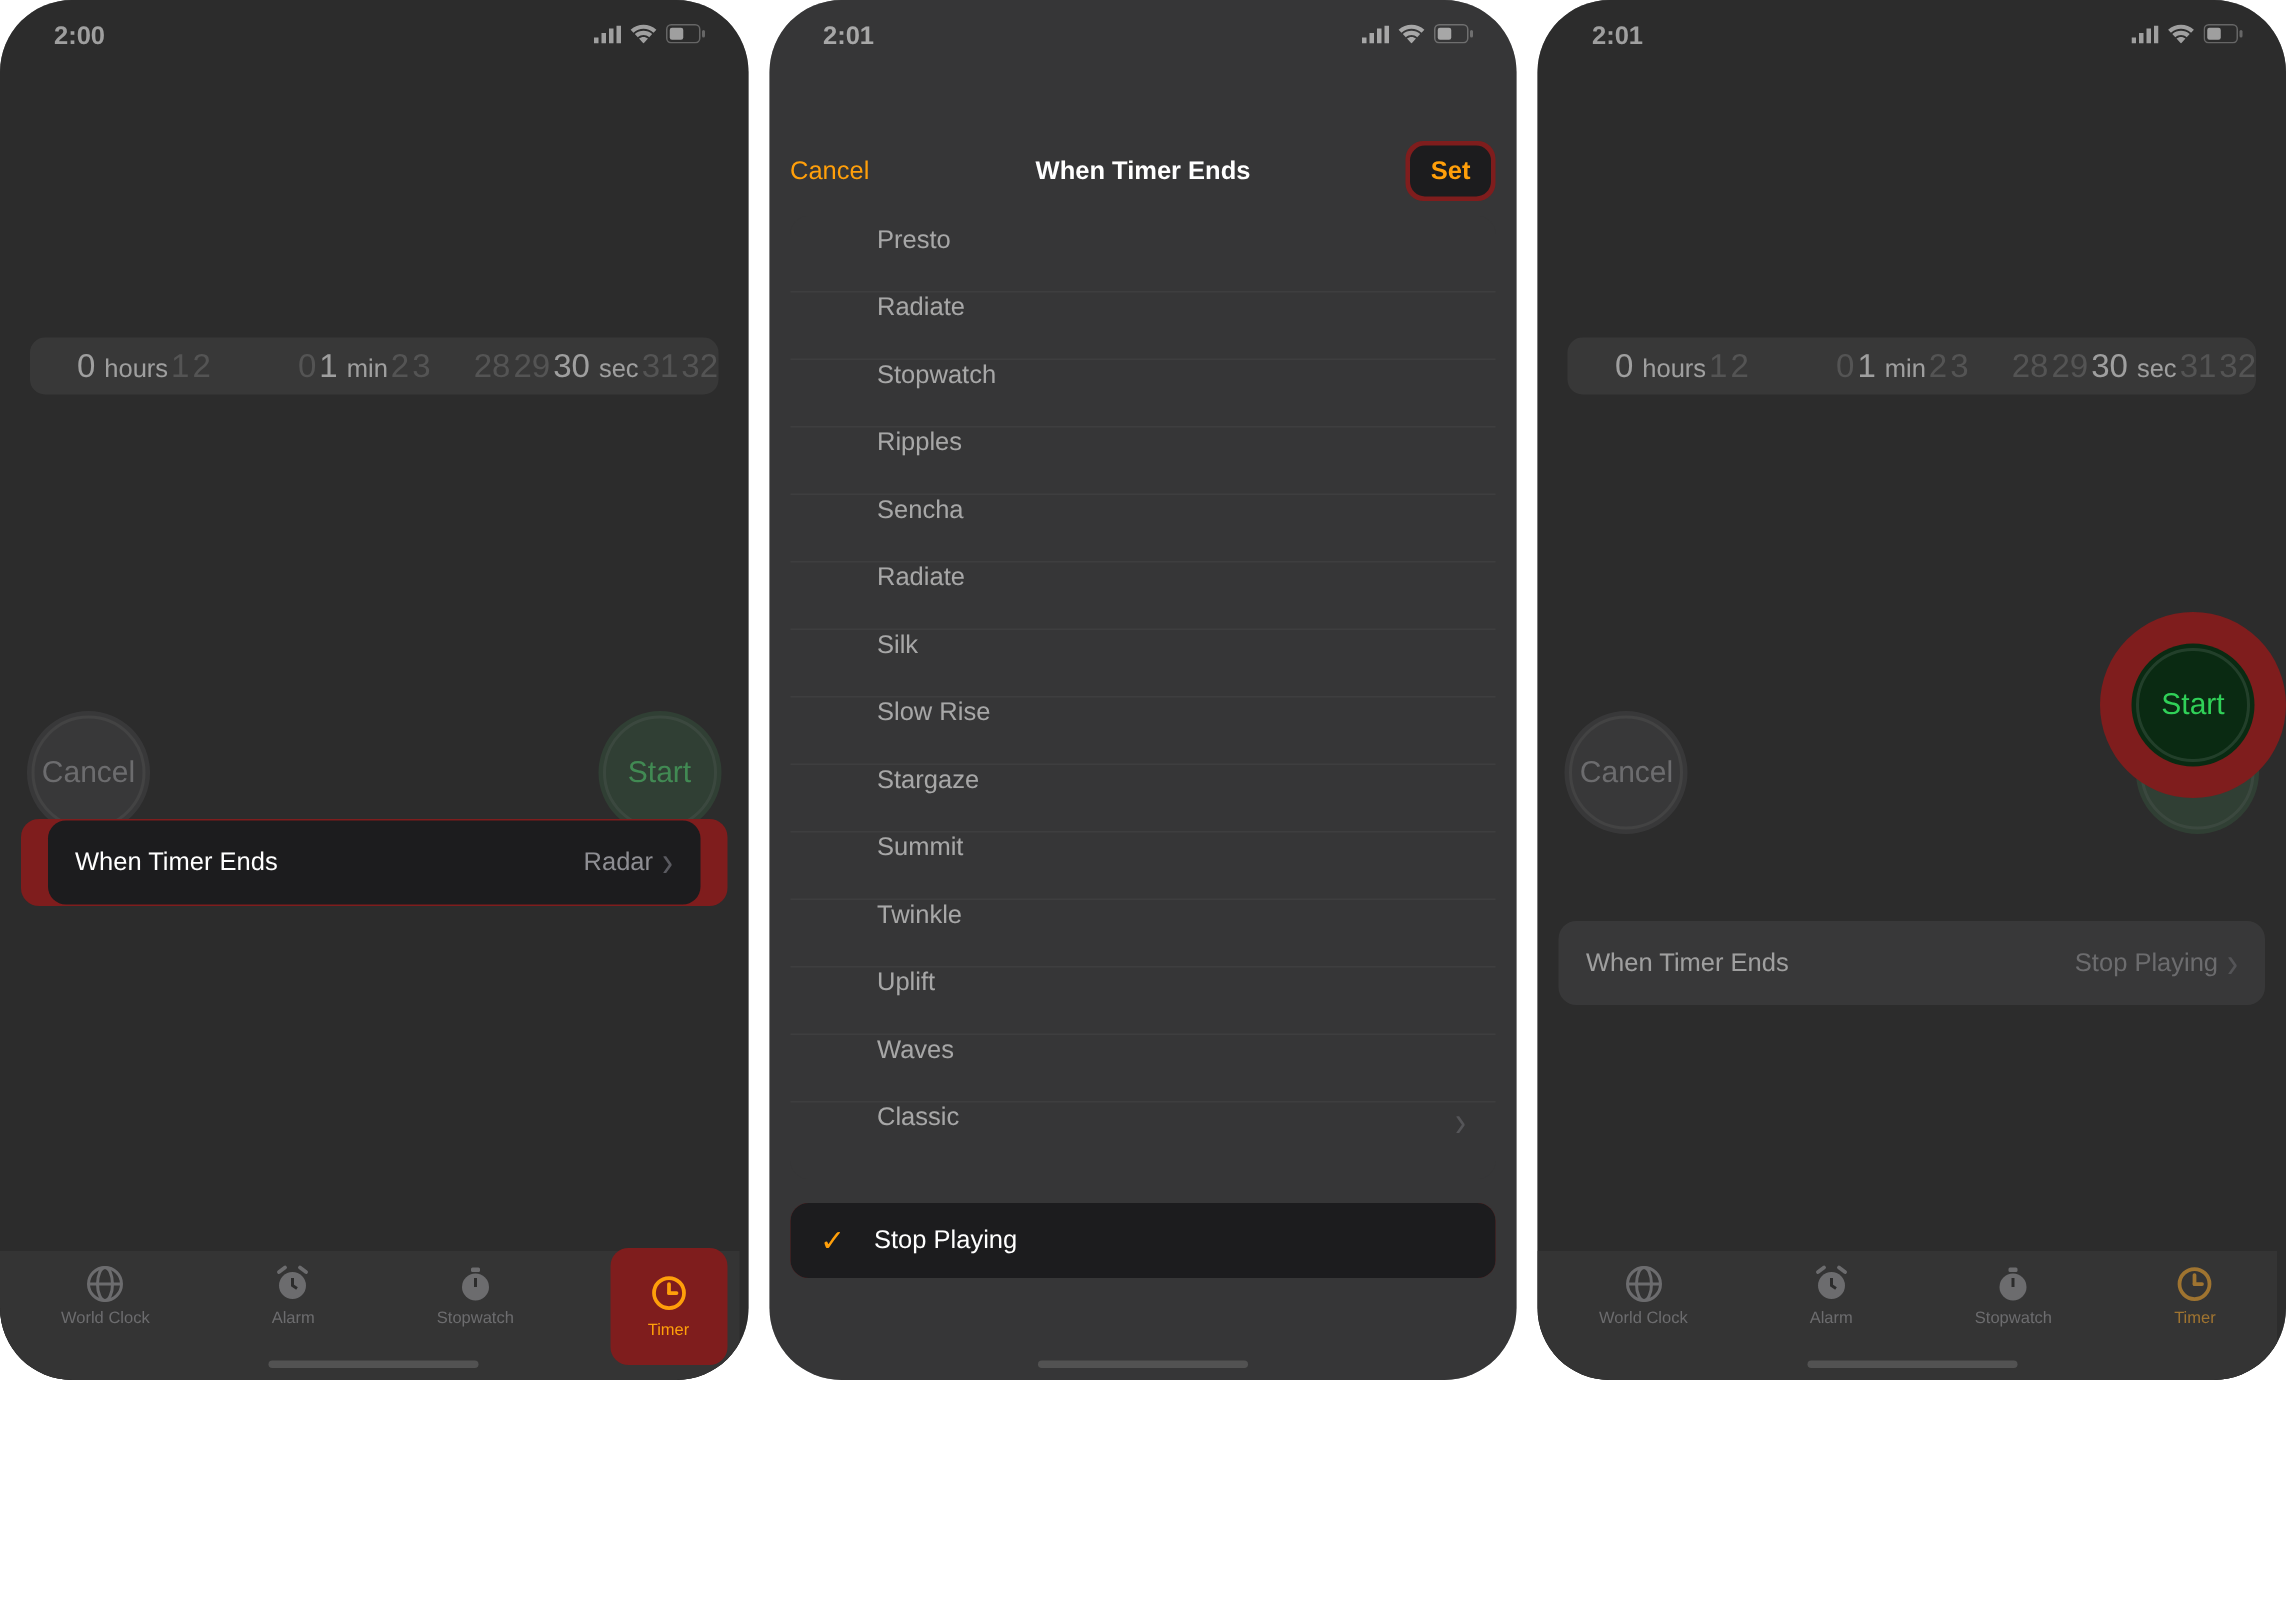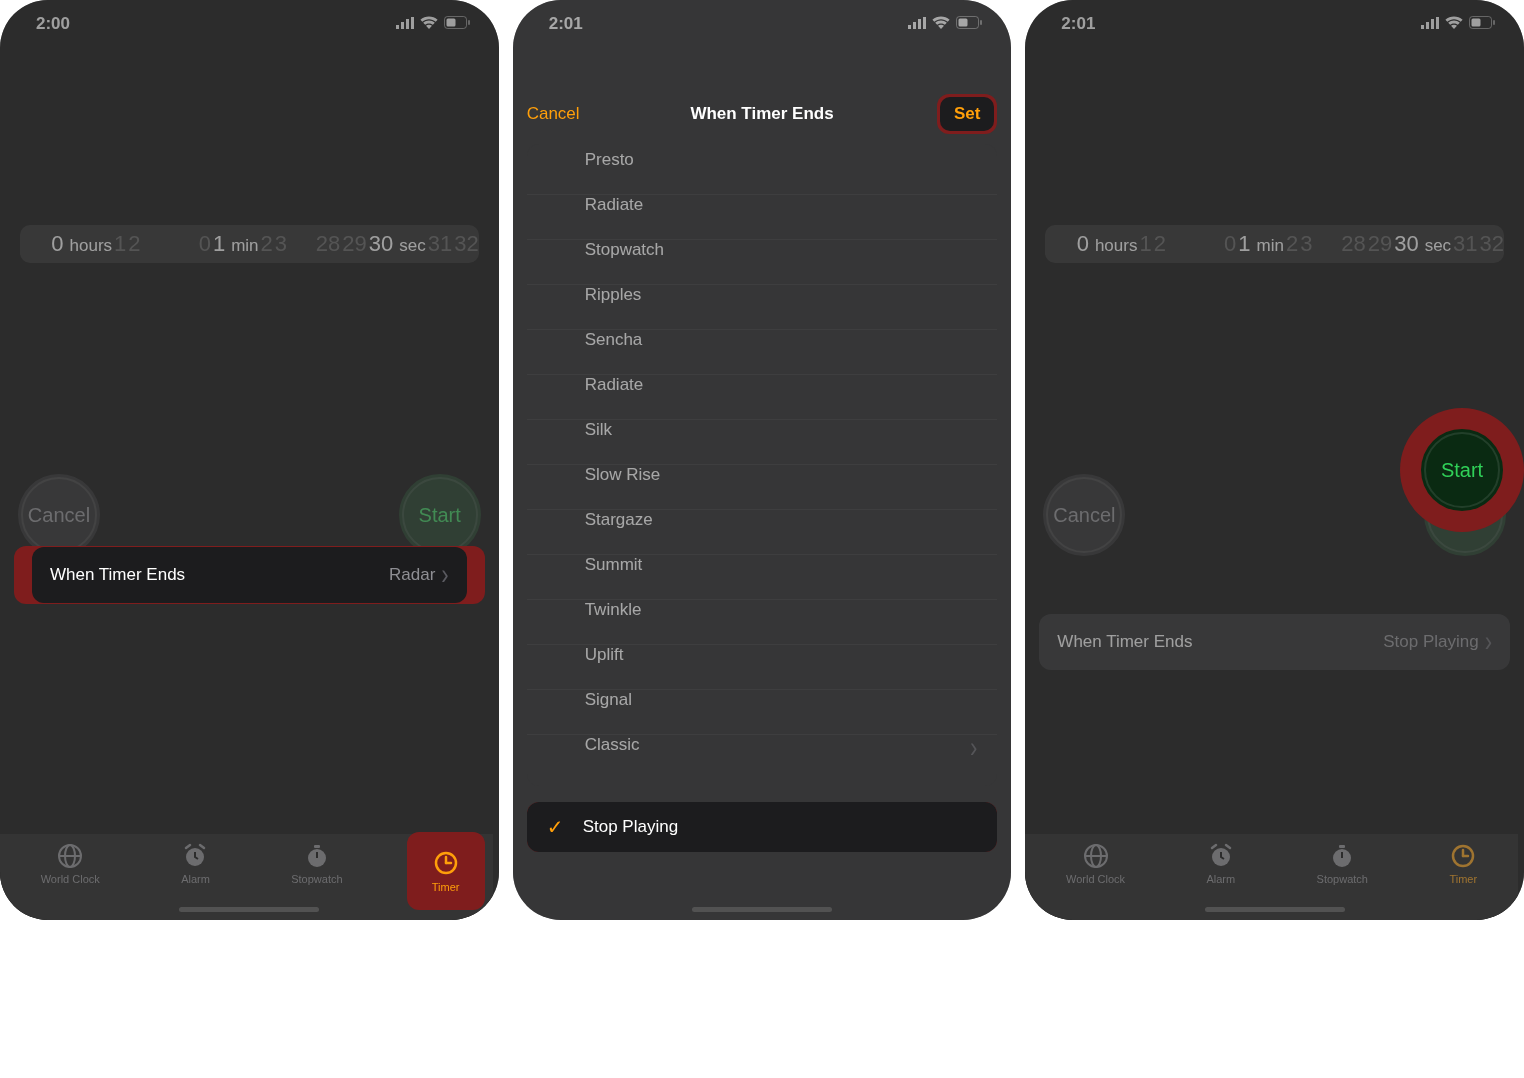--- a/index.html
+++ b/index.html
@@ -433,21 +433,21 @@
       <div class="sound-item">
           <span>Summit</span>
         </div>
       <div class="sound-item">
           <span>Twinkle</span>
         </div>
       <div class="sound-item">
           <span>Uplift</span>
         </div>
       <div class="sound-item">
-          <span>Signal</span>
+          <span>Waves</span>
         </div>
       <div class="sound-item hasmore">
         <span>Classic</span>
         <span class="chev">›</span>
       </div>
     </div>
 
     <div class="hl-black" style="left:14px;right:14px;top:802px;height:50px;padding:0;">
       <div class="stop-row" style="margin:0;width:100%;">
         <span class="check">✓</span>

